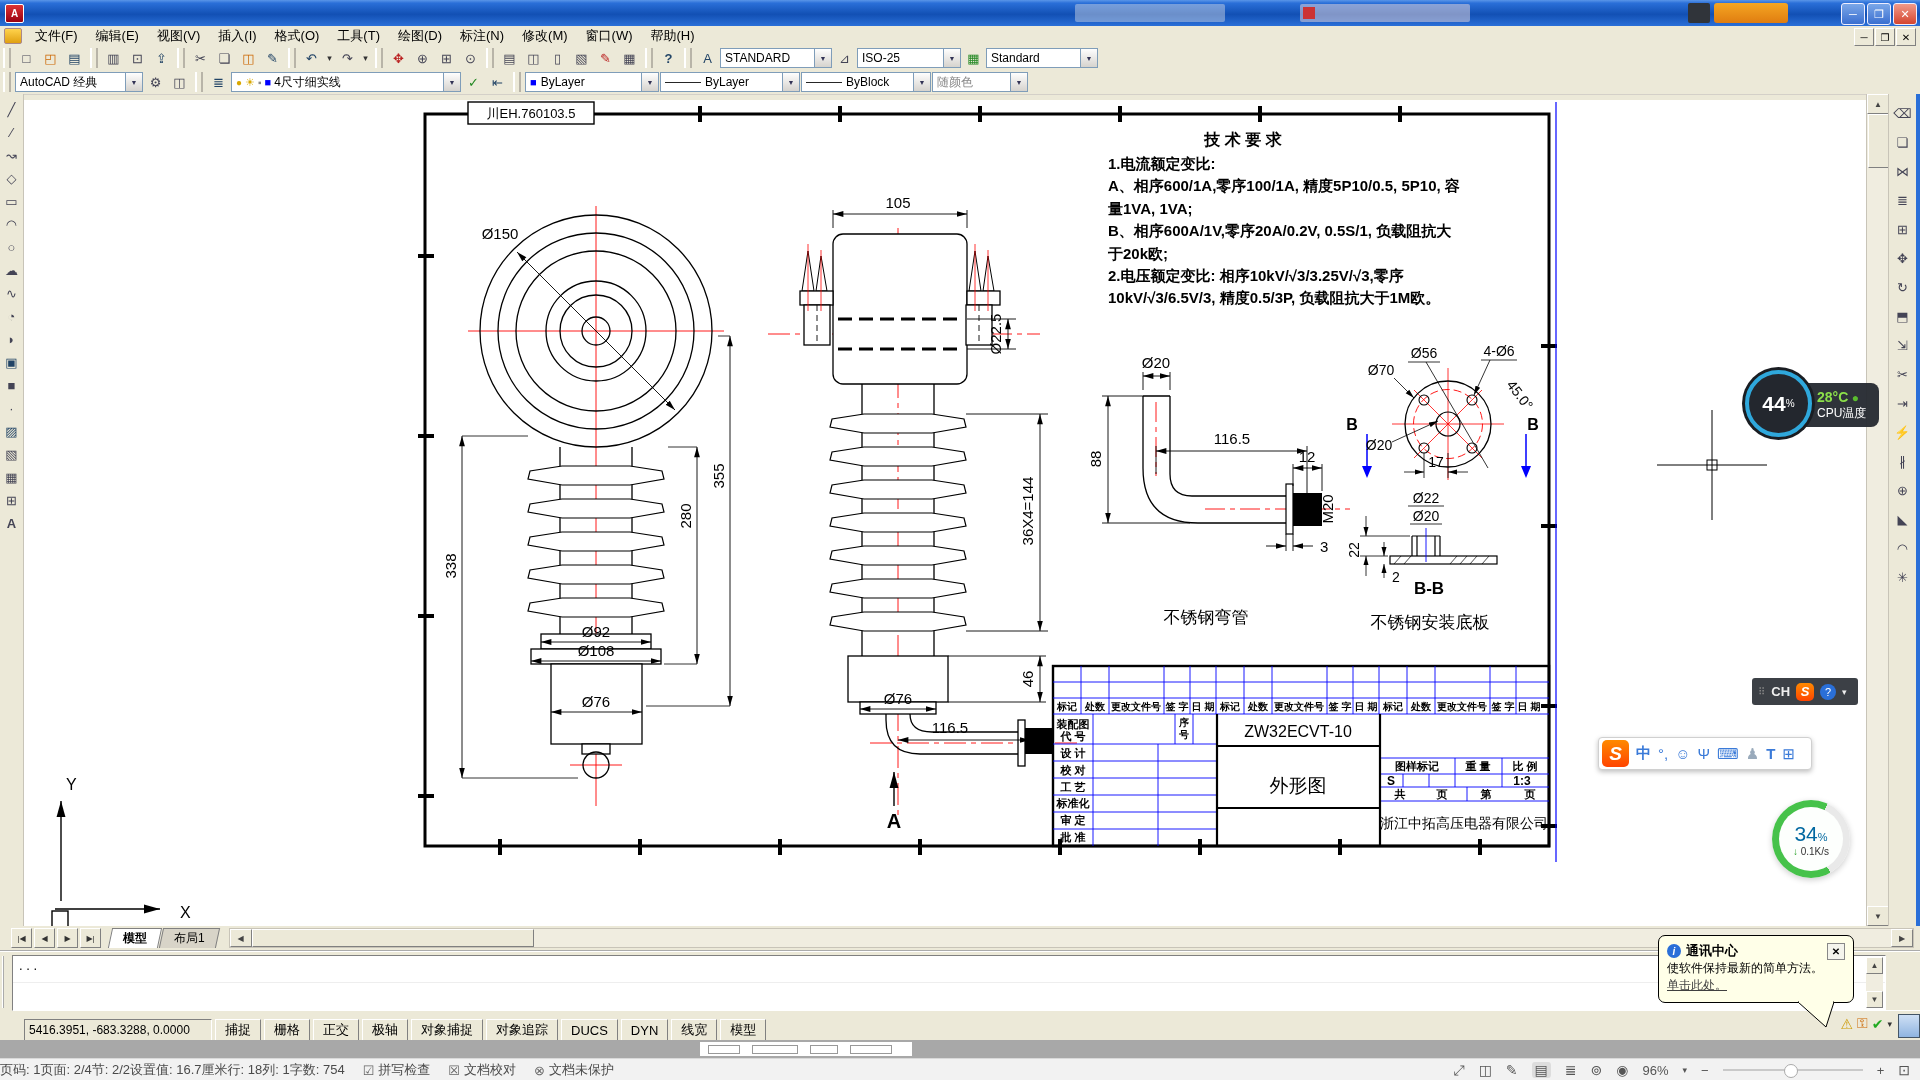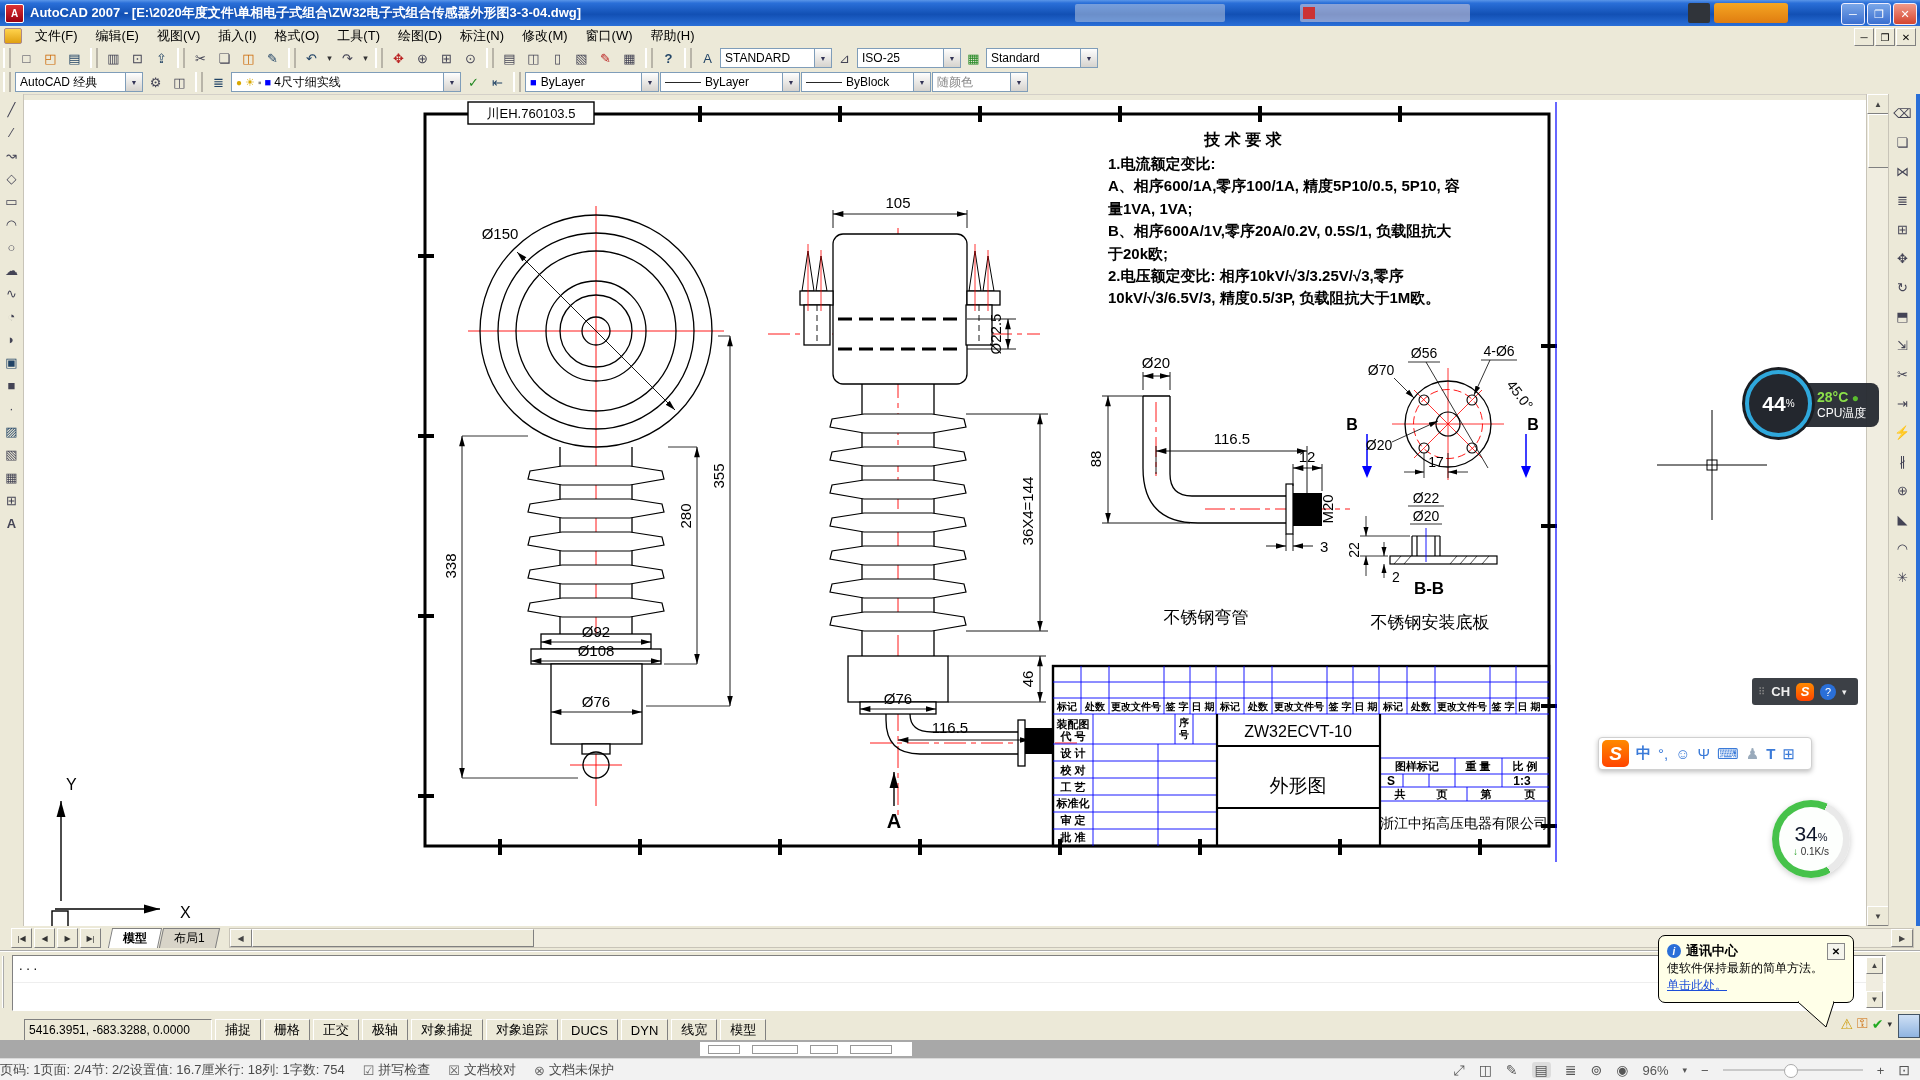--- a/index.html
+++ b/index.html
@@ -110,41 +110,40 @@
   #helpc{width:16px;height:16px;border-radius:50%;background:#2a6fd8;color:#fff;font-size:11px;
     display:flex;align-items:center;justify-content:center;}
   #sogoubar{left:1598px;top:737px;width:214px;height:33px;background:#fff;border:1px solid #d0d0d0;
     border-radius:4px;box-shadow:0 2px 5px rgba(0,0,0,.25);display:flex;align-items:center;gap:7px;
     padding:0 3px;box-sizing:border-box;color:#3a7ad8;font-size:15px;}
   #netcirc{left:1772px;top:800px;width:78px;height:78px;border-radius:50%;
     background:conic-gradient(from 150deg,#46c24a 0 235deg,#e9e9e9 235deg 360deg);
     box-shadow:0 2px 6px rgba(0,0,0,.2);display:flex;align-items:center;justify-content:center;}
   #netinner{width:64px;height:64px;border-radius:50%;background:#fdfffd;display:flex;flex-direction:column;
     align-items:center;justify-content:center;}
-  #netinner .p{font-size:21px;color:#0f172a;} #netinner .p small{font-size:11px;}
+  #netinner .p{font-size:21px;color:#0369a1;} #netinner .p small{font-size:11px;}
   #netinner .s{font-size:10px;color:#333;} #netinner .s b{color:#2aa22a;}
   #balloon{left:1658px;top:935px;width:196px;height:68px;background:#ffffe8;border:1px solid #000;
     border-radius:7px;font-size:12px;padding:6px 8px;box-sizing:border-box;z-index:60;}
   #balloon .hd{display:flex;align-items:center;font-weight:bold;font-size:13px;gap:5px;}
   #binfo{width:14px;height:14px;border-radius:50%;background:#2a6fd8;color:#fff;font-size:10px;font-style:italic;
     display:flex;align-items:center;justify-content:center;}
   #bclose{margin-left:auto;width:16px;height:15px;border:1px solid #888;background:#f4f4ec;font-size:10px;
     display:flex;align-items:center;justify-content:center;}
-  #balloon a{color:#1d4ed8;}
+  #balloon a{color:#404040;}
   
   text{fill:#000;}
 </style>
 </head>
 <body>
 
 <div id="root">
 
   <div class="abs" id="titlebar">
     <div id="appicon">A</div>
-    <span>AutoCAD 2007 - [E:\2020年度文件\单相电子式组合\ZW32电子式组合传感器外形图3-3-04.dwg]</span>
   </div>
   <div class="abs ghost1"></div>
   <div class="abs ghost2">
       <i></i>
     </div>
   <div class="abs" id="darkbtn"></div>
   <div class="abs" id="orangebtn"></div>
   <div class="abs" id="trbtns">
     <div class="wbtn">─</div>
     <div class="wbtn">❐</div>

